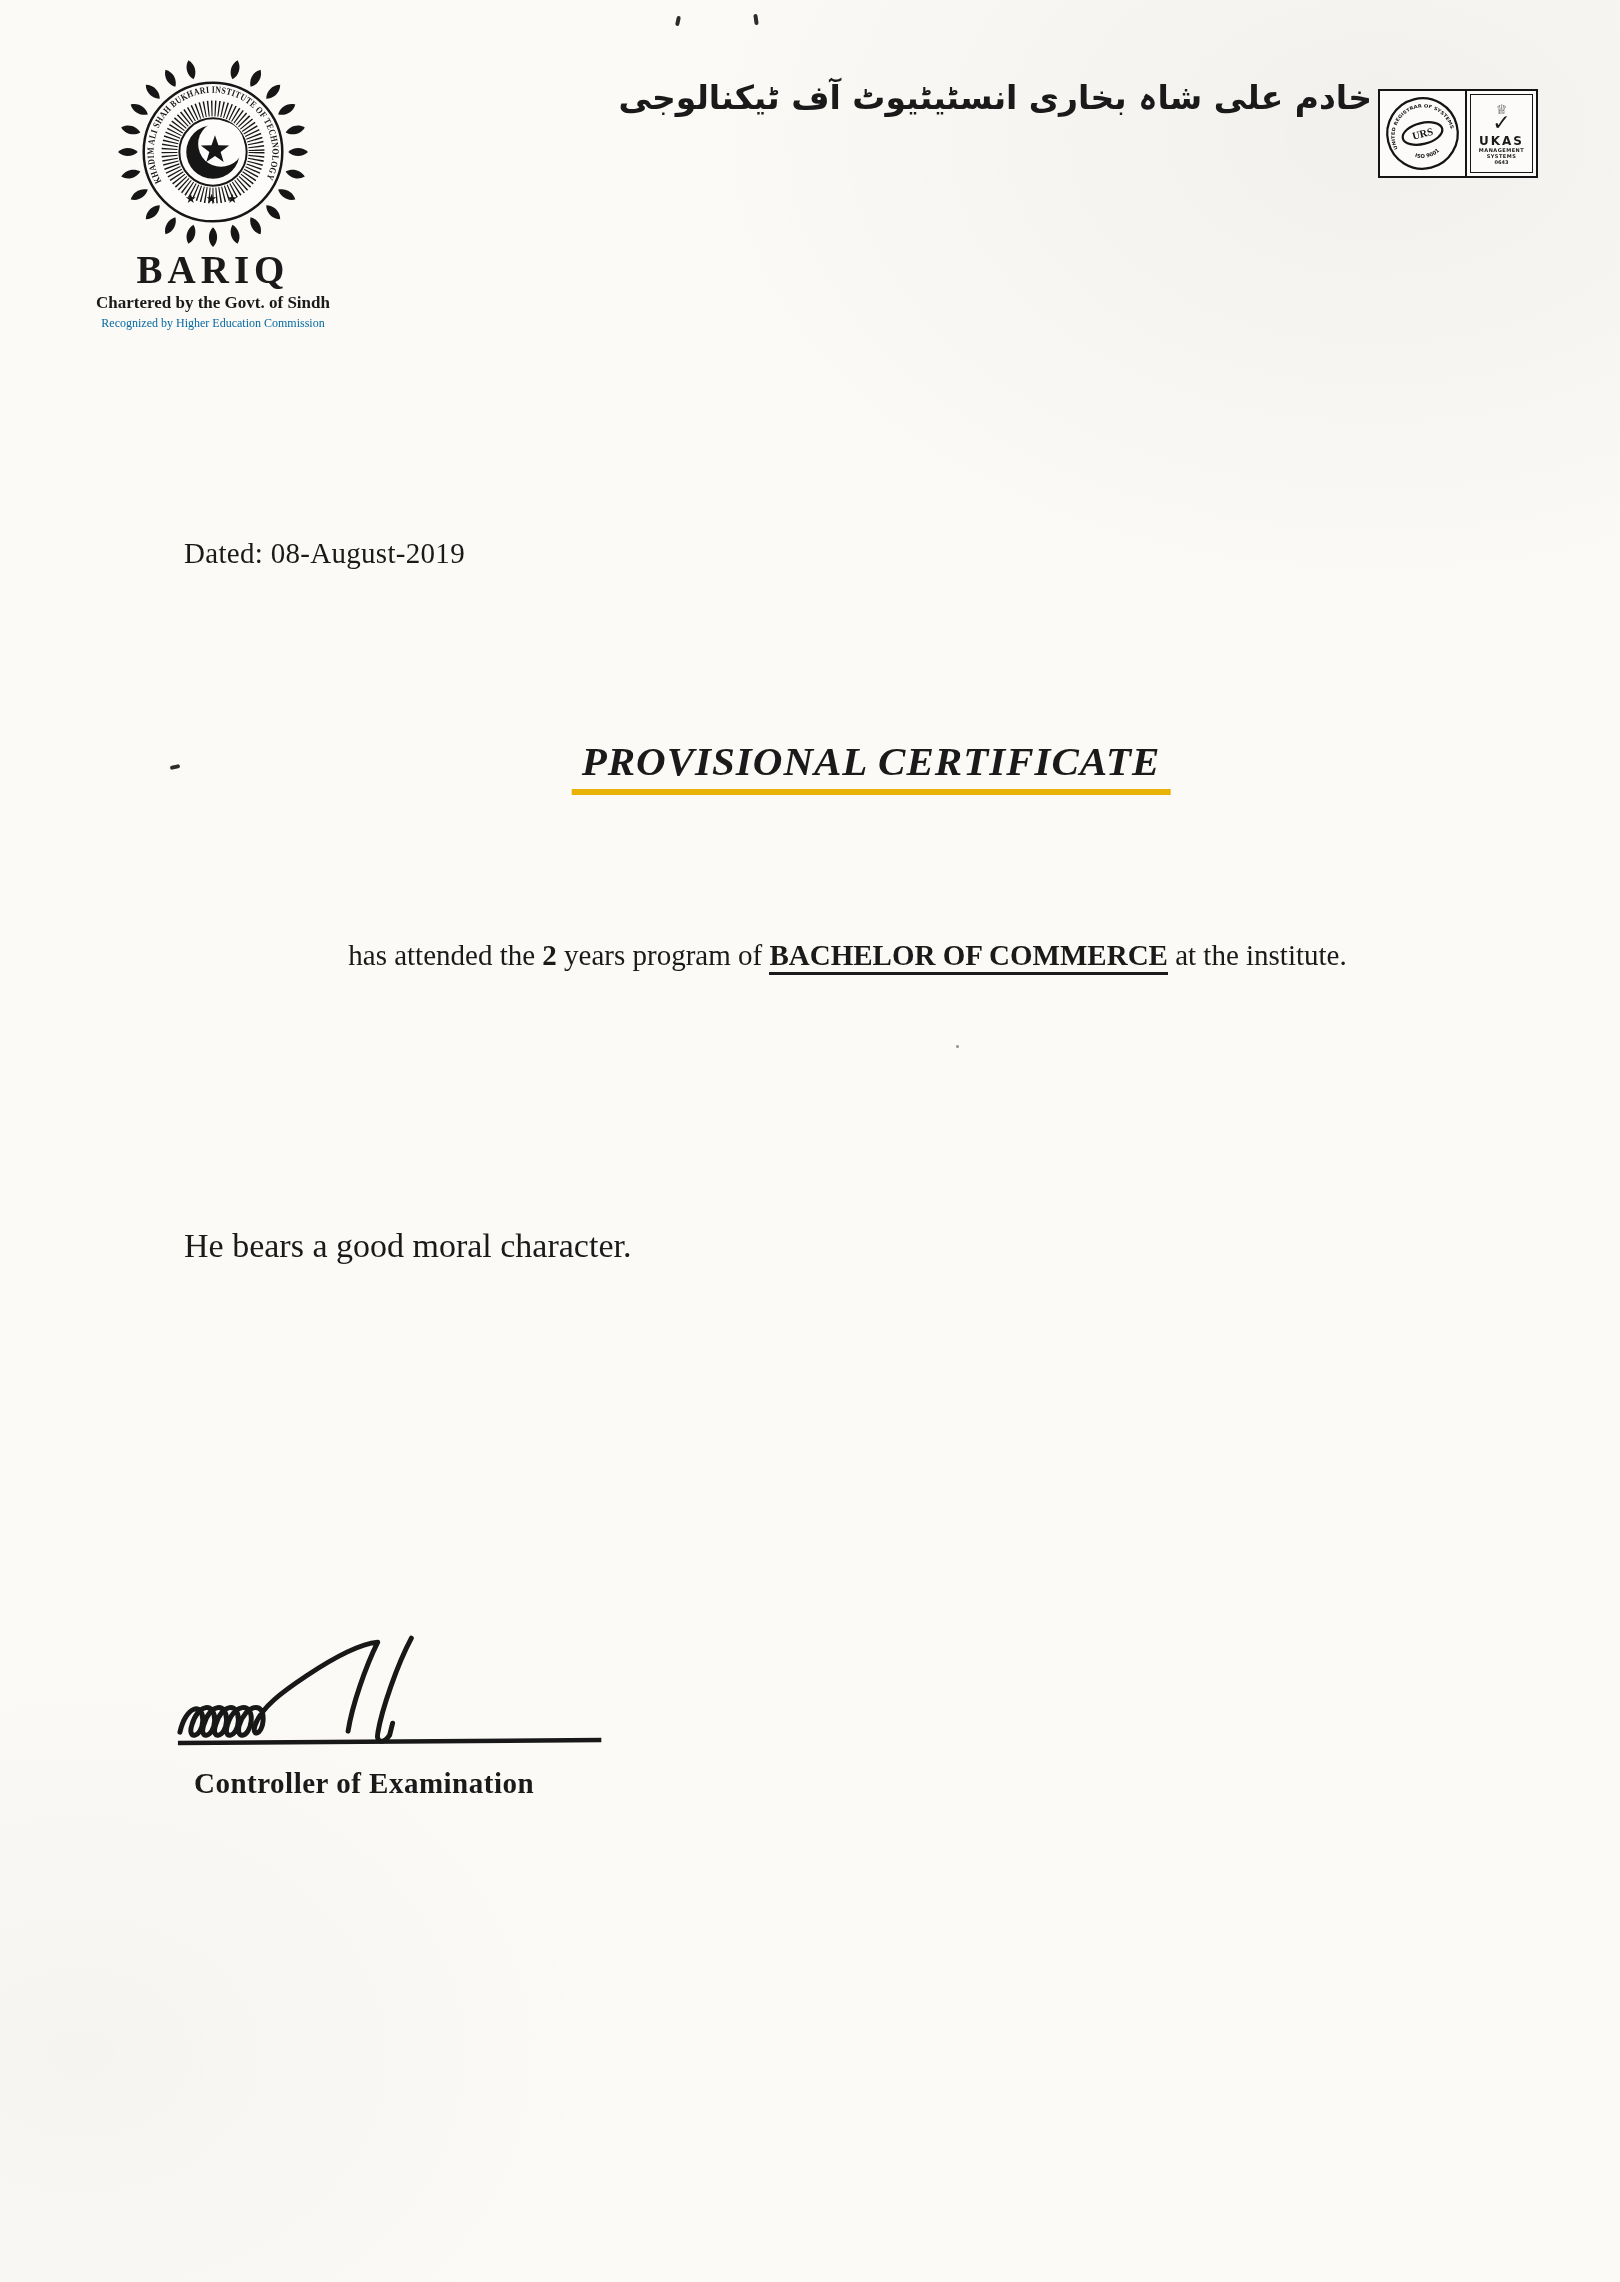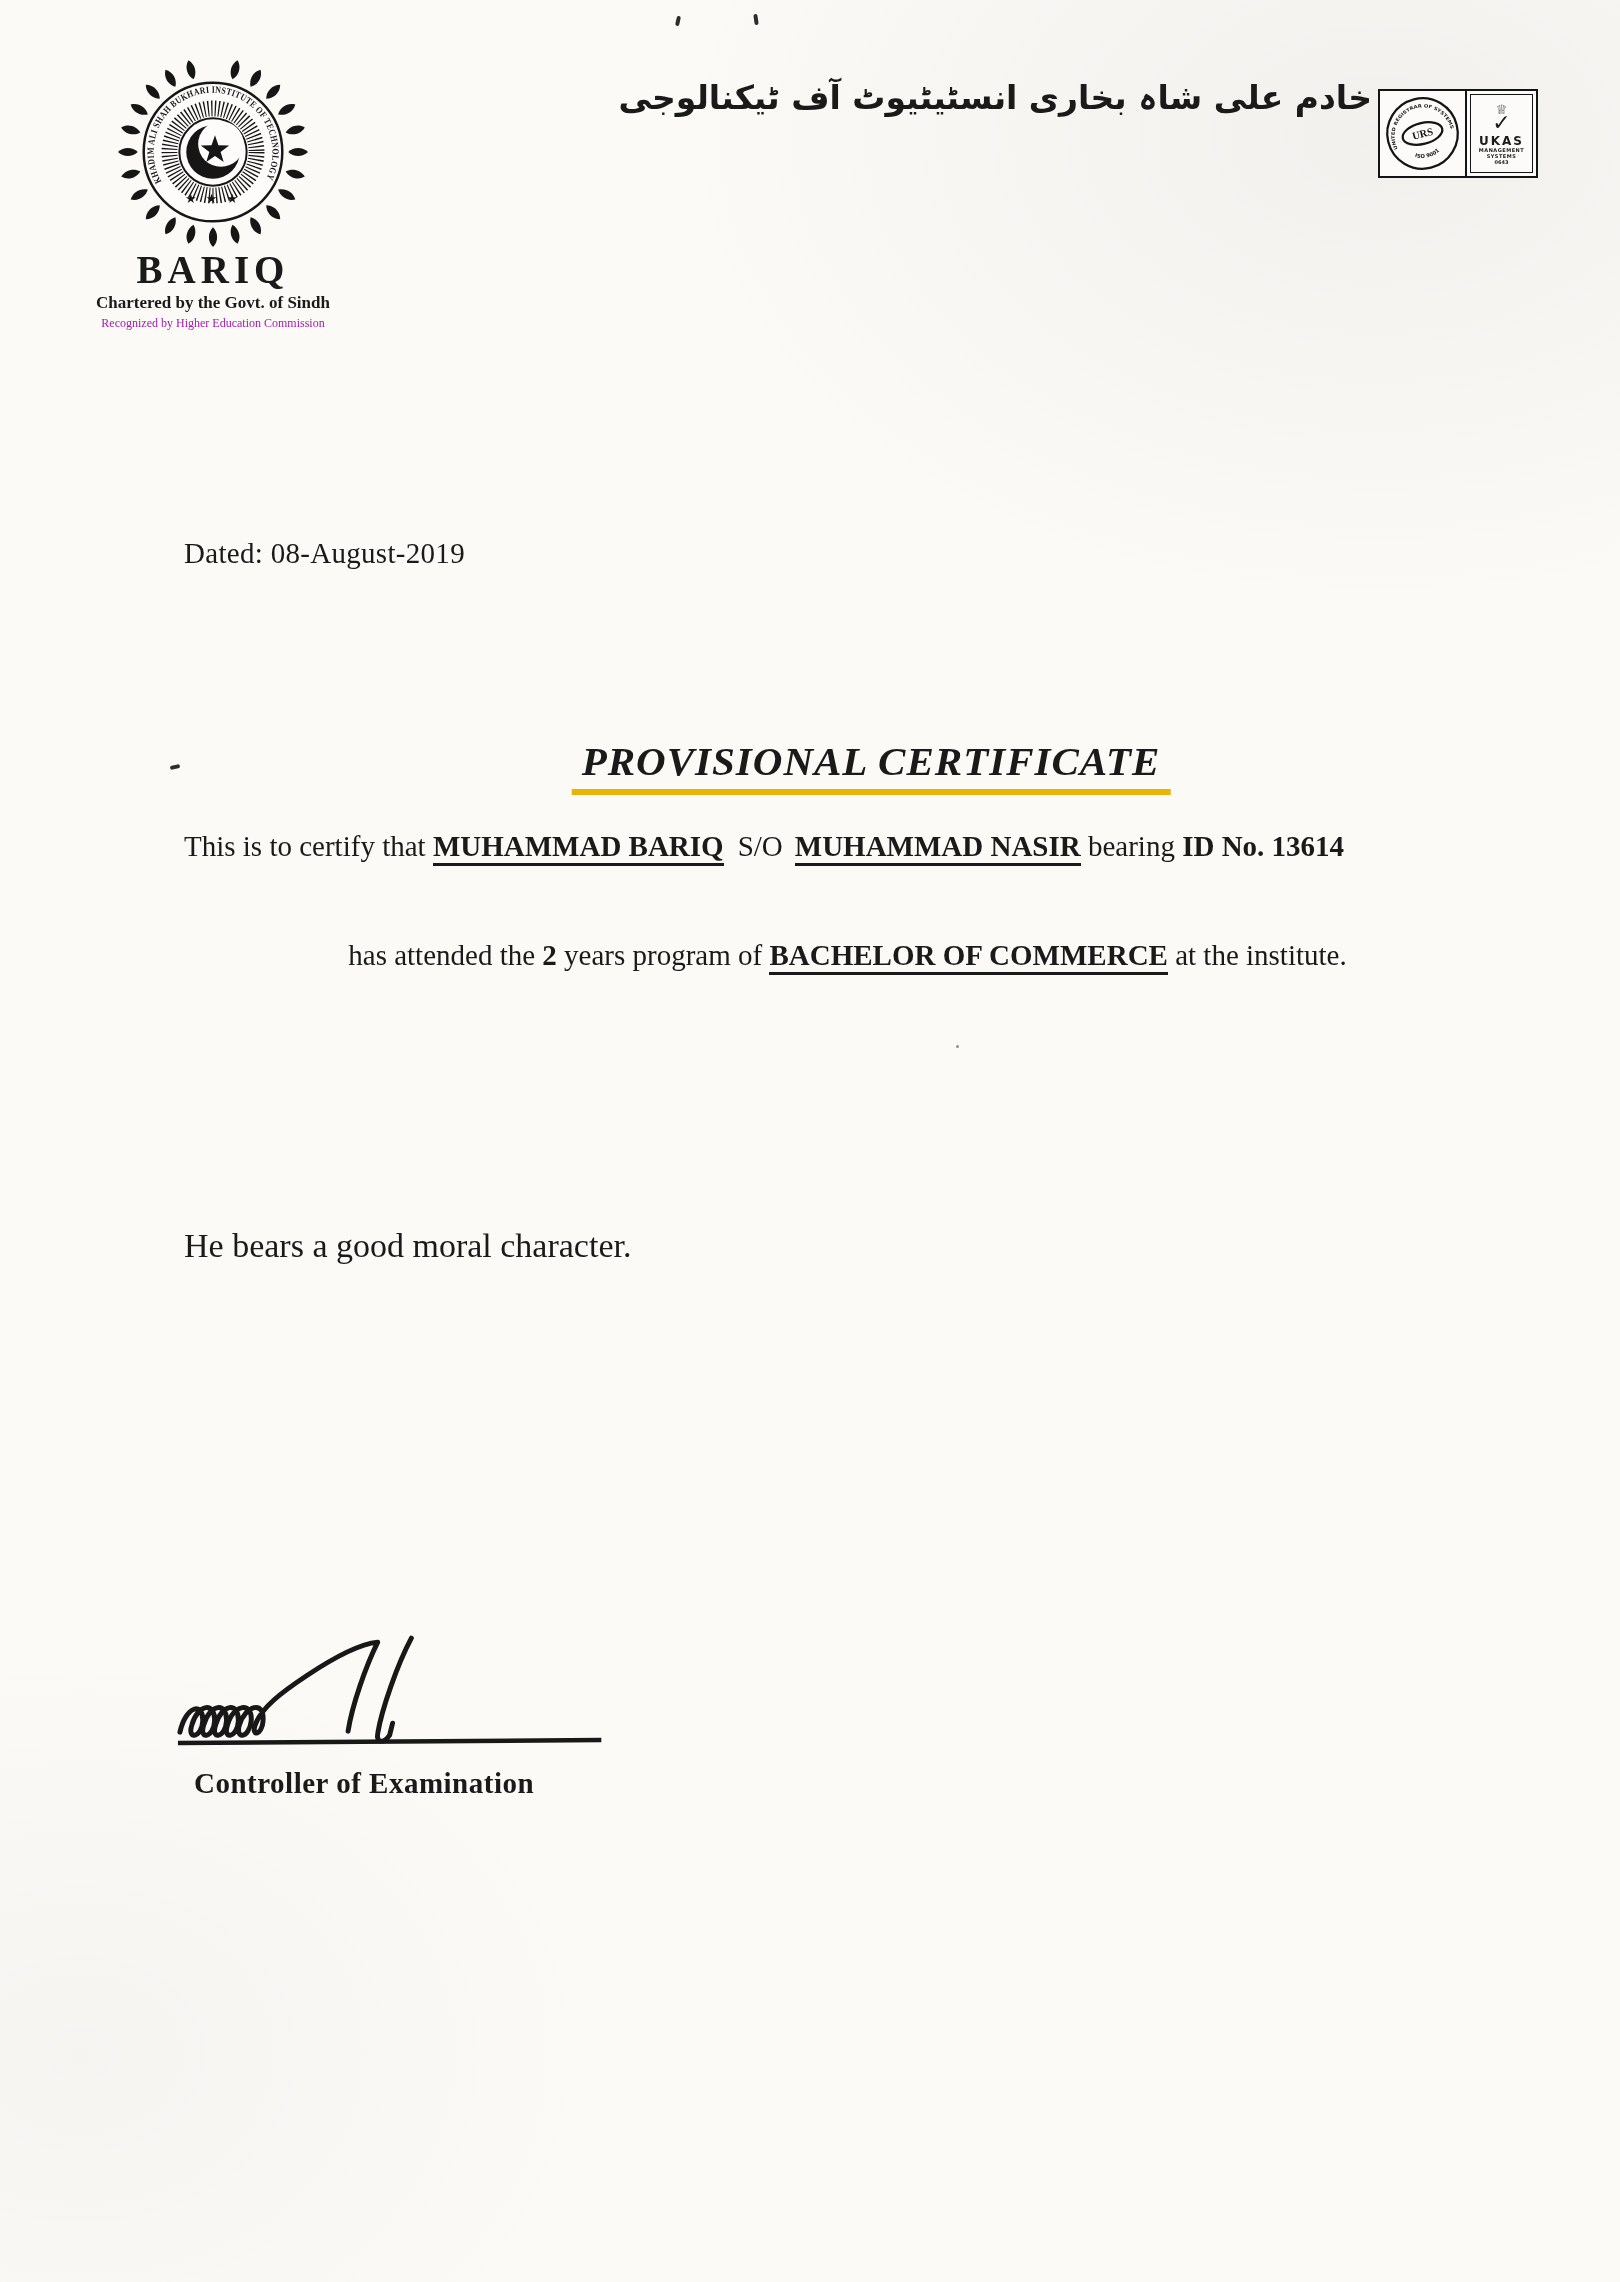--- a/index.html
+++ b/index.html
@@ -20,21 +20,21 @@
   .speck.s1{ left:676px; top:16px; width:4px; height:10px; transform:rotate(12deg); }
   .speck.s2{ left:754px; top:14px; width:4px; height:11px; transform:rotate(-8deg); }
   .speck.s3{ left:170px; top:765px; width:10px; height:4px; transform:rotate(-12deg); border-radius:3px; }
   .speck.s4{ left:956px; top:1045px; width:3px; height:3px; background:#8f8f8b; }
 
   
   .logo-block{ position:absolute; left:91px; top:53px; width:244px; text-align:center; }
   .seal{ display:block; margin:0 auto; width:210px; height:198px; }
   .acronym{ font-size:39px; font-weight:bold; letter-spacing:5px; margin-top:-4px; }
   .chartered{ font-size:17px; font-weight:bold; margin-top:1px; }
-  .recognized{ font-size:12px; margin-top:3px; color:#a21caf; }
+  .recognized{ font-size:12px; margin-top:3px; color:#0369a1; }
 
   
   .head-right{ position:absolute; right:249px; top:75px; text-align:left; }
   .urdu{ font-family:"DejaVu Sans",sans-serif; font-size:33px; line-height:46px; font-weight:bold; direction:rtl; }
   .english{ font-size:34px; line-height:38px; margin-top:2px; letter-spacing:0.5px; }
 
   
   .badge-box{ position:absolute; left:1378px; top:89px; width:160px; height:89px;
               border:2.5px solid #141414; display:flex; background:#fcfbf9; }
   .urs-cell{ width:85px; display:flex; align-items:center; justify-content:center; }
@@ -167,21 +167,20 @@
       </div>
     </div>
   </div>
 
   <div class="dated"><span>Dated:</span><span> 08-August-2019</span></div>
 
   <div class="doc-title">
     <span class="inner">PROVISIONAL CERTIFICATE</span>
   </div>
 
-  <div class="bodyline l1"><span>This is to certify that </span><span class="bu">MUHAMMAD BARIQ</span><span class="so">S/O</span><span class="bu">MUHAMMAD NASIR</span><span> bearing </span><span class="b">ID No. </span><span class="b">13614</span></div>
 
   <div class="bodyline l2"><span>has attended the </span><span class="b">2</span><span> years program of </span><span class="bu">BACHELOR OF COMMERCE</span><span> at the institute.</span></div>
 
   <div class="bodyline p3">He bears a good moral character.</div>
 
   <svg class="sig-svg" viewBox="0 0 460 135">
     <g fill="none" stroke="#181818" stroke-width="5" stroke-linecap="round" stroke-linejoin="round">
       <path d="M6,101 C12,74 30,70 29,90 C28,107 13,109 18,94
                C24,72 42,70 41,90 C40,107 25,109 30,94
                C36,72 54,70 53,90 C52,107 37,109 42,94

